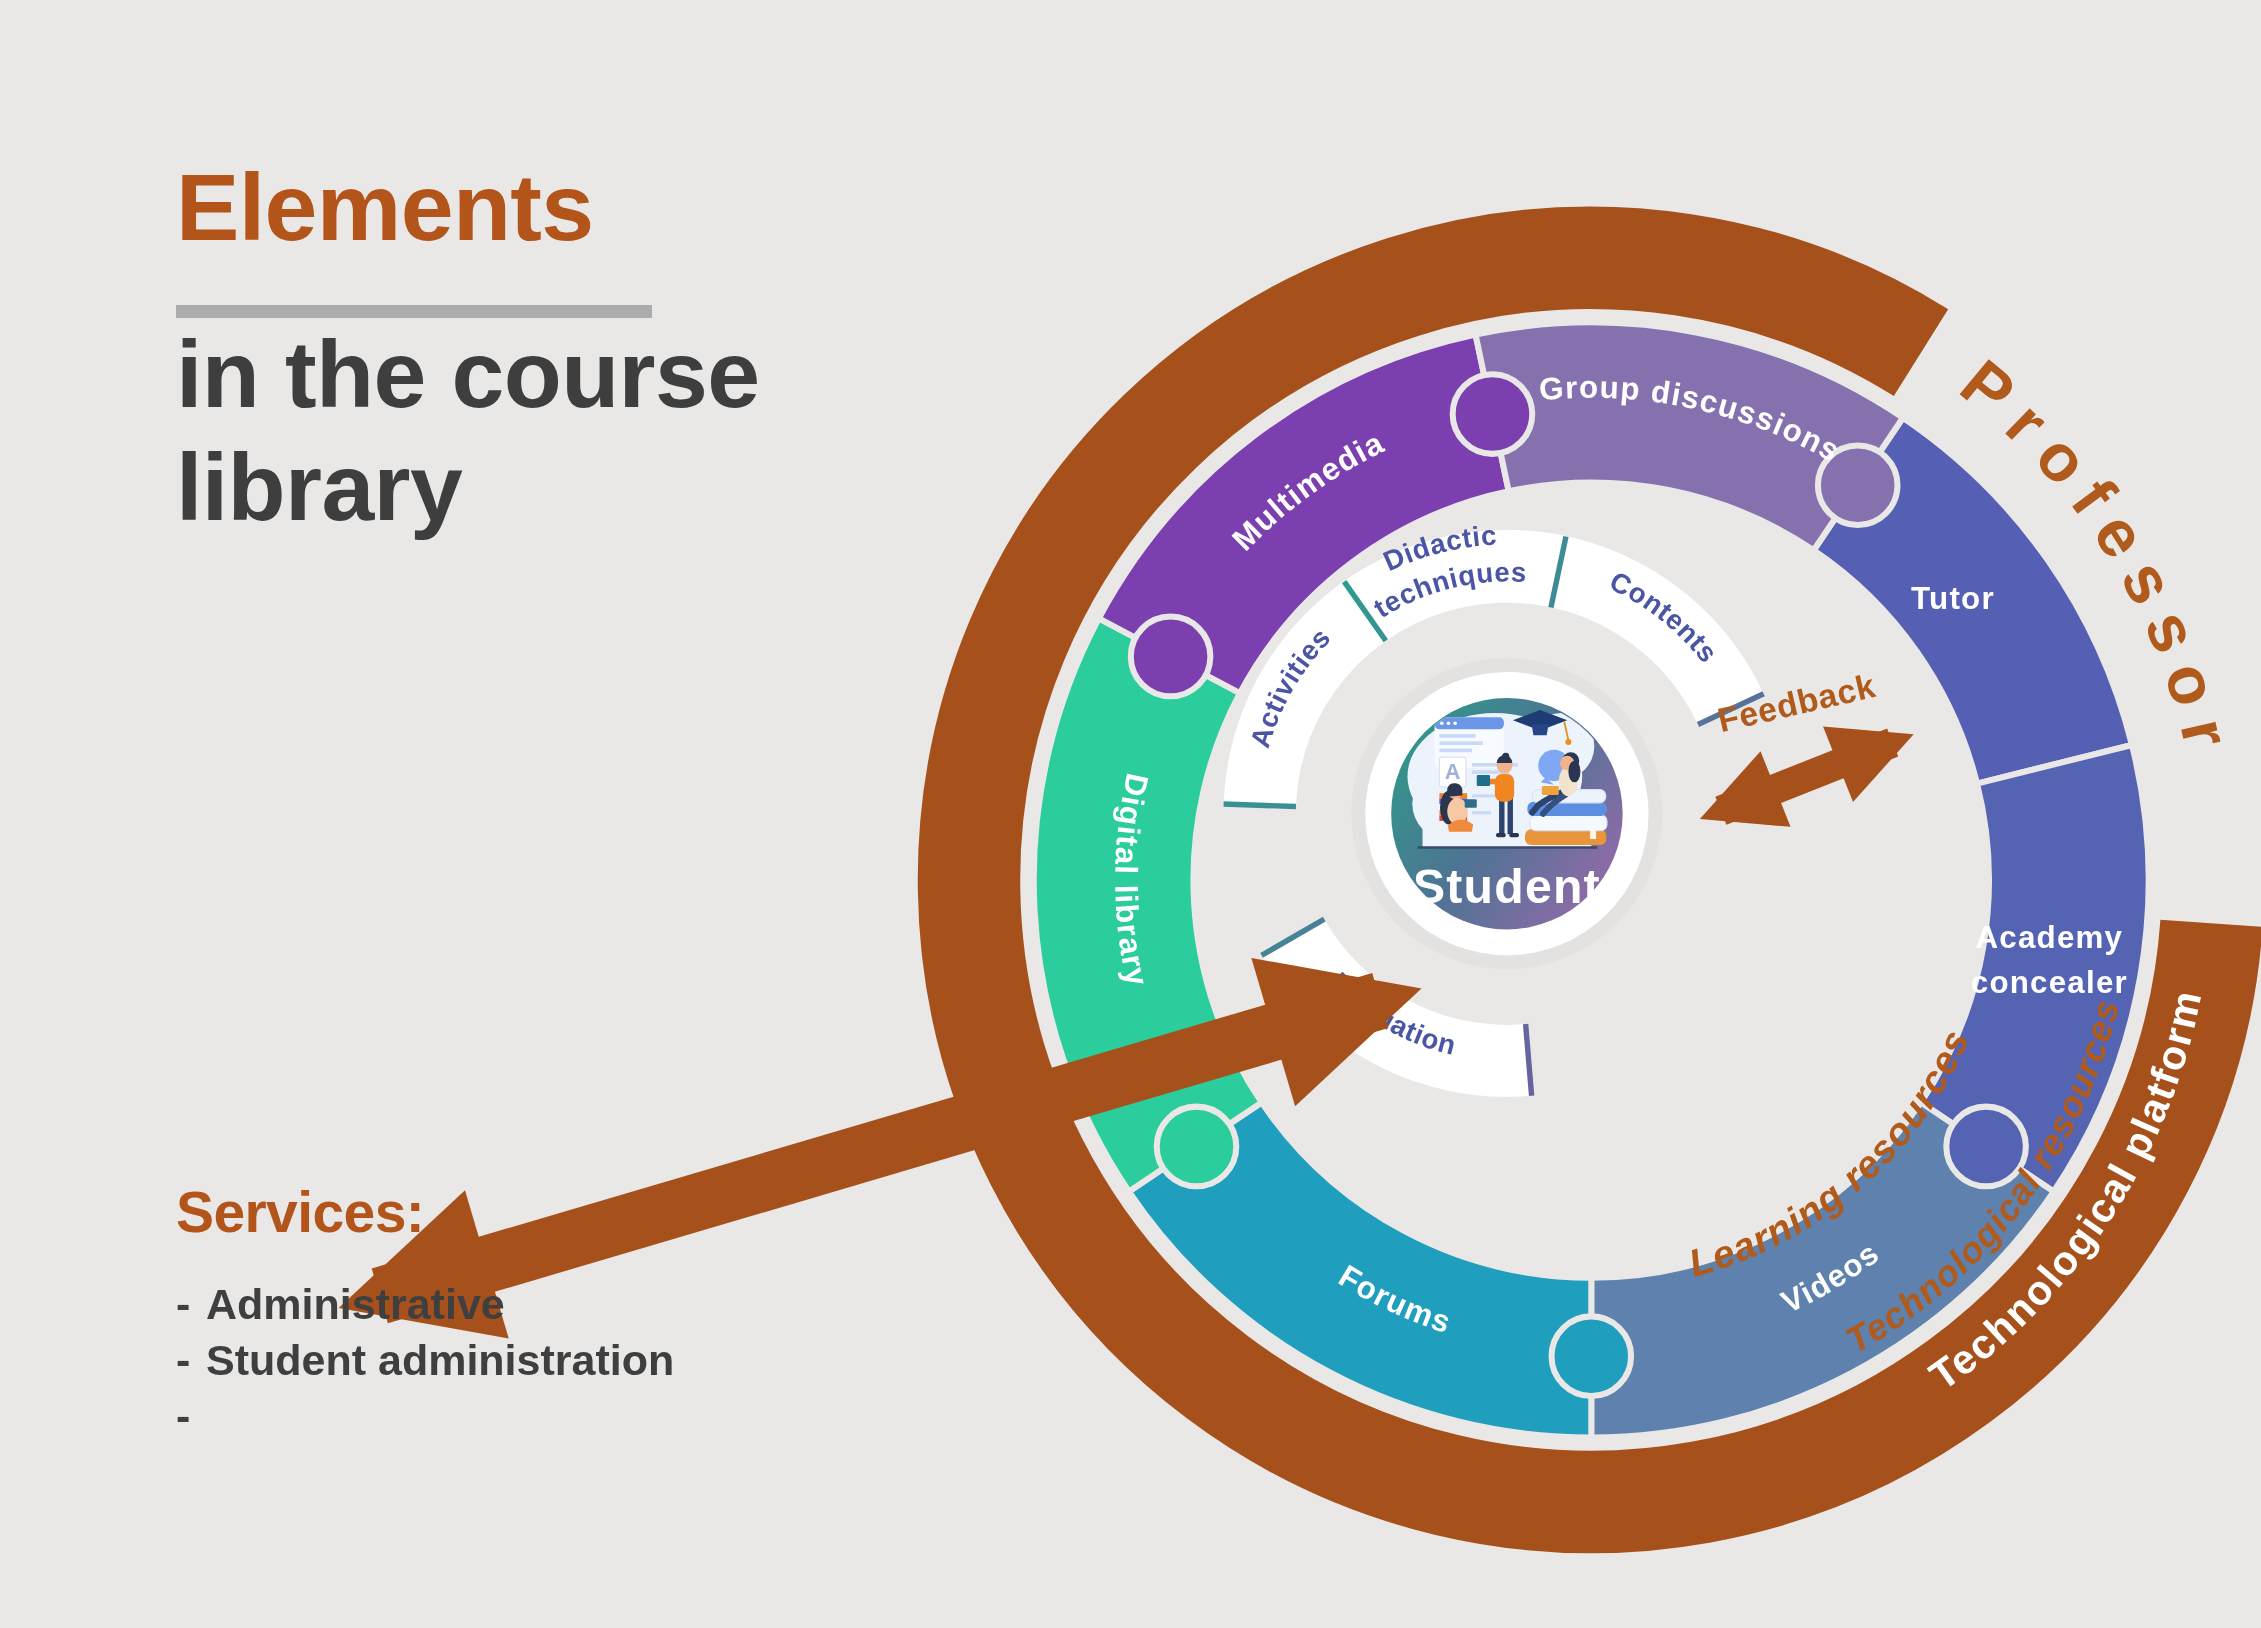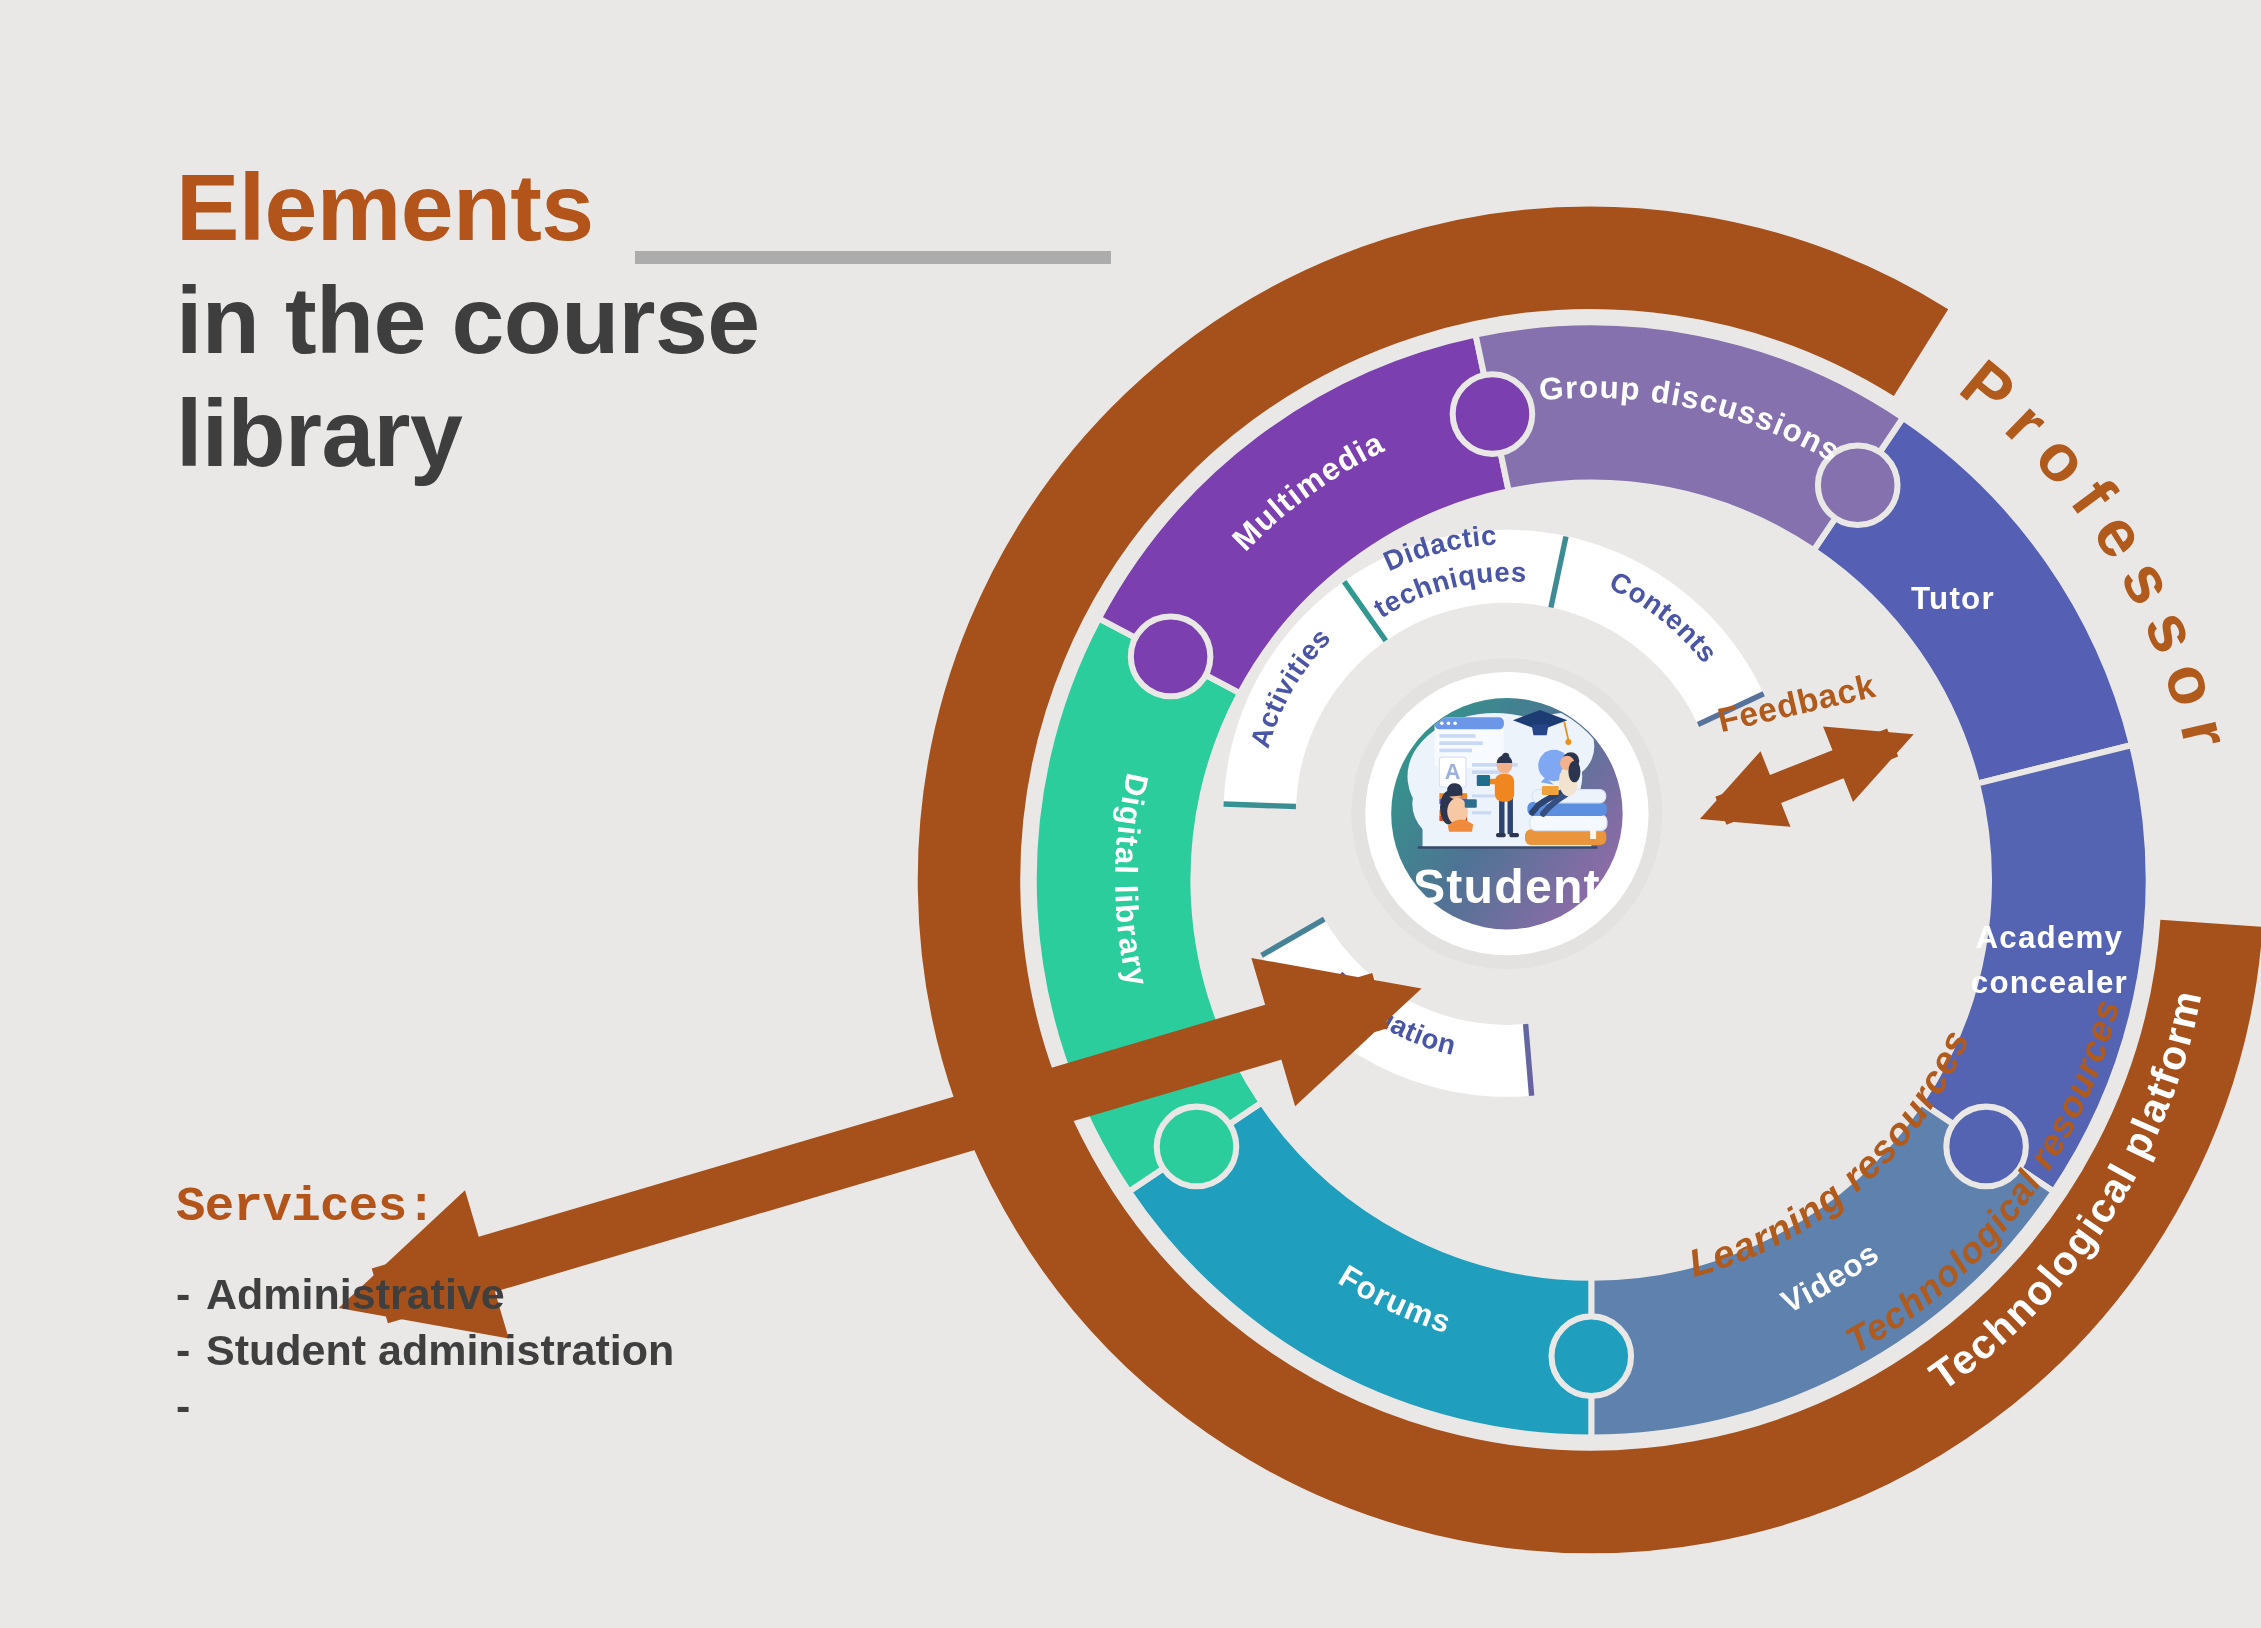--- a/index.html
+++ b/index.html
@@ -2,26 +2,26 @@
 <html style="--accent: #B3541A; --ring: #A6511B; --orangeText: #B05A1C; --bandText: #4A55A5; --multimedia: #7B3FB0; --group: #8571AE; --tutor: #5560B4; --academy: #5564B2; --videos: #5E81AD; --forums: #1F9EBD; --digital: #2BCD9C; --studentGrad1: #29A089; --studentGrad2: #4F7394; --studentGrad3: #8E6BA8; --background: #E9E8E7;font-size:9.6px"><head>
 <meta charset="utf-8">
 <style>
   html,body{margin:0;padding:0;}
   body{font-family:"Liberation Sans", sans-serif;}
   .canvas{position:relative;width:2261px;height:1628px;background:#E9E8E7;overflow:hidden;}
 
   
   .left{position:absolute;left:176px;top:151px;}
   .title{font-size:95px;line-height:113px;font-weight:800;color:#3E3E3E;letter-spacing:-0.6px;}
-  .title .row1{display:flex;align-items:flex-end;gap:41px;}
+  .title .row1{display:flex;align-items:flex-start;gap:41px;flex-direction:column;}
   .title .accent{color:var(--accent);}
   .rule{display:inline-block;width:476px;height:12.7px;background:#ACACAC;}
 
   .services{position:absolute;left:176px;top:1179px;}
-  .services h2{margin:0 0 31px 0;font-size:49px;font-weight:800;color:var(--accent);letter-spacing:-0.6px;font-family:Liberation Mono, monospace;}
+  .services h2{margin:0 0 31px 0;font-size:57px;font-weight:800;color:var(--accent);letter-spacing:-0.6px;}
   .services ul{list-style:none;margin:0;padding:0;}
   .services li{display:flex;gap:15.7px;font-size:43px;line-height:56px;font-weight:700;color:#3F3F3F;}
 
   
   svg{position:absolute;left:0;top:0;}
   .pieceLabel{fill:#FFFFFF;font-size:52px;font-weight:700;letter-spacing:2px;}
   .bandLabel{fill:var(--bandText);font-size:46px;font-weight:700;letter-spacing:1px;}
   .orangeCurve{fill:var(--orangeText);font-size:64px;font-weight:600;font-style:italic;letter-spacing:2px;}
   .orangeCurveSm{fill:var(--orangeText);font-size:60px;font-weight:600;font-style:italic;letter-spacing:2px;}
   .platformLabel{fill:#FFFFFF;font-size:68px;font-weight:700;letter-spacing:3px;}

